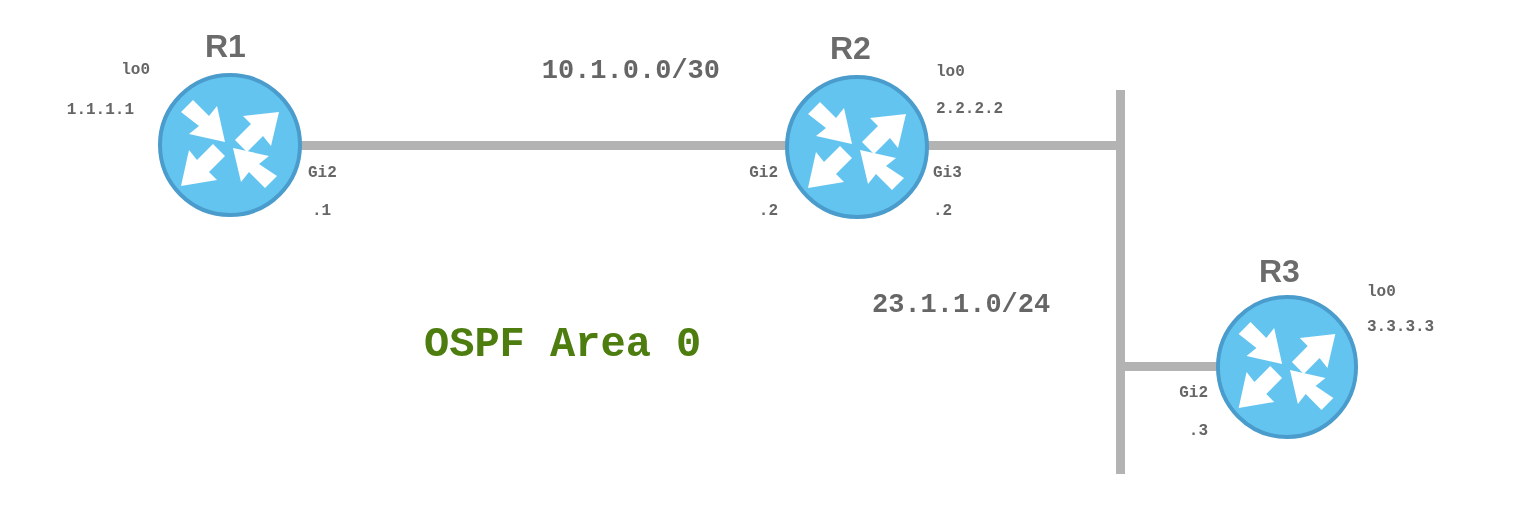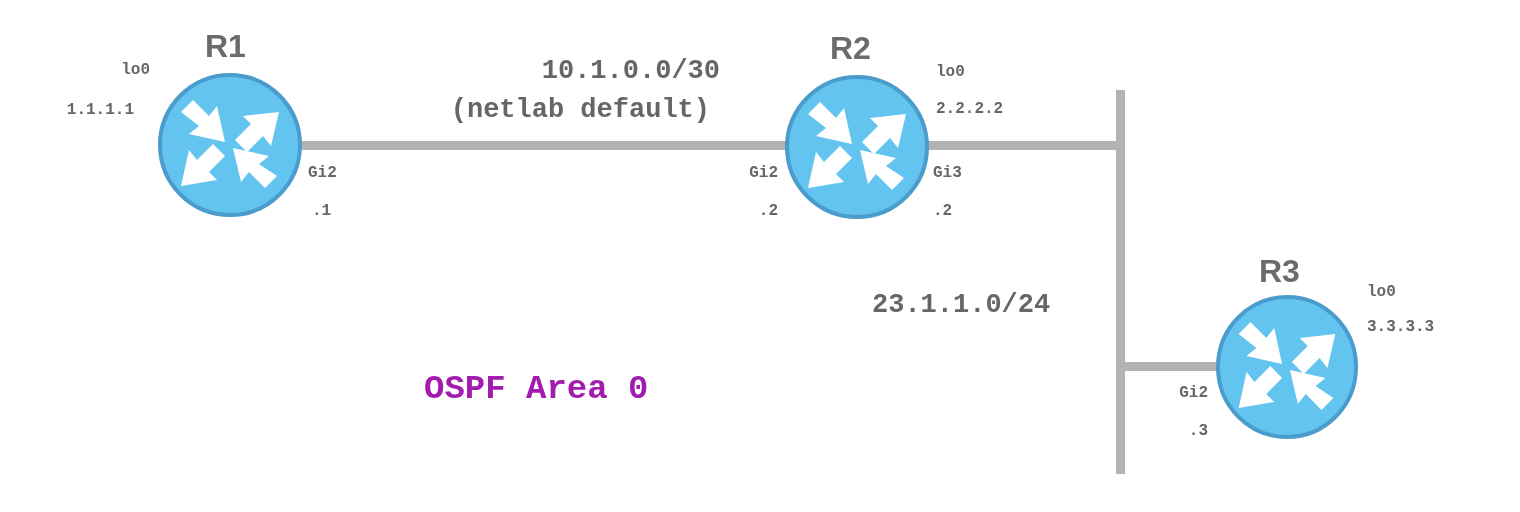--- a/index.html
+++ b/index.html
@@ -17,23 +17,22 @@
   .name {
     position: absolute;
     font-family: "Liberation Sans", "DejaVu Sans", sans-serif;
     font-weight: bold;
     color: #6b6b6b;
     font-size: 32px;
     line-height: 1;
   }
   .subnet { font-size: 27px; }
   .area {
-    font-size: 34px;
-    color: #a21caf;
-    margin-top: 48px;
+    font-size: 42px;
+    color: #4d7c0f;
   }
   .r { text-align: right; }
   .c { text-align: right; }
   svg.links { position: absolute; left: 0; top: 0; }
   .router { position: absolute; }
 </style>
 </head>
 <body>
 
 <div class="canvas">
@@ -85,21 +84,20 @@
     </g>
   </svg>
 
   <div class="name" style="left:205px;top:30px">R1</div>
   <div class="lbl r" style="left:80px;top:62px;width:70px">lo0</div>
   <div class="lbl r" style="left:4px;top:102px;width:130px">1.1.1.1</div>
   <div class="lbl" style="left:308px;top:165px">Gi2</div>
   <div class="lbl" style="left:312px;top:203px">.1</div>
 
   <div class="lbl subnet c" style="left:380px;top:58px;width:340px">10.1.0.0/30</div>
-  <div class="lbl subnet c" style="left:370px;top:97px;width:340px">(netlab default)</div>
 
   <div class="name" style="left:830px;top:32px">R2</div>
   <div class="lbl" style="left:936px;top:64px">lo0</div>
   <div class="lbl" style="left:936px;top:101px">2.2.2.2</div>
   <div class="lbl r" style="left:700px;top:165px;width:78px">Gi2</div>
   <div class="lbl r" style="left:700px;top:203px;width:78px">.2</div>
   <div class="lbl" style="left:933px;top:165px">Gi3</div>
   <div class="lbl" style="left:933px;top:203px">.2</div>
 
   <div class="lbl subnet" style="left:872px;top:292px">23.1.1.0/24</div>

